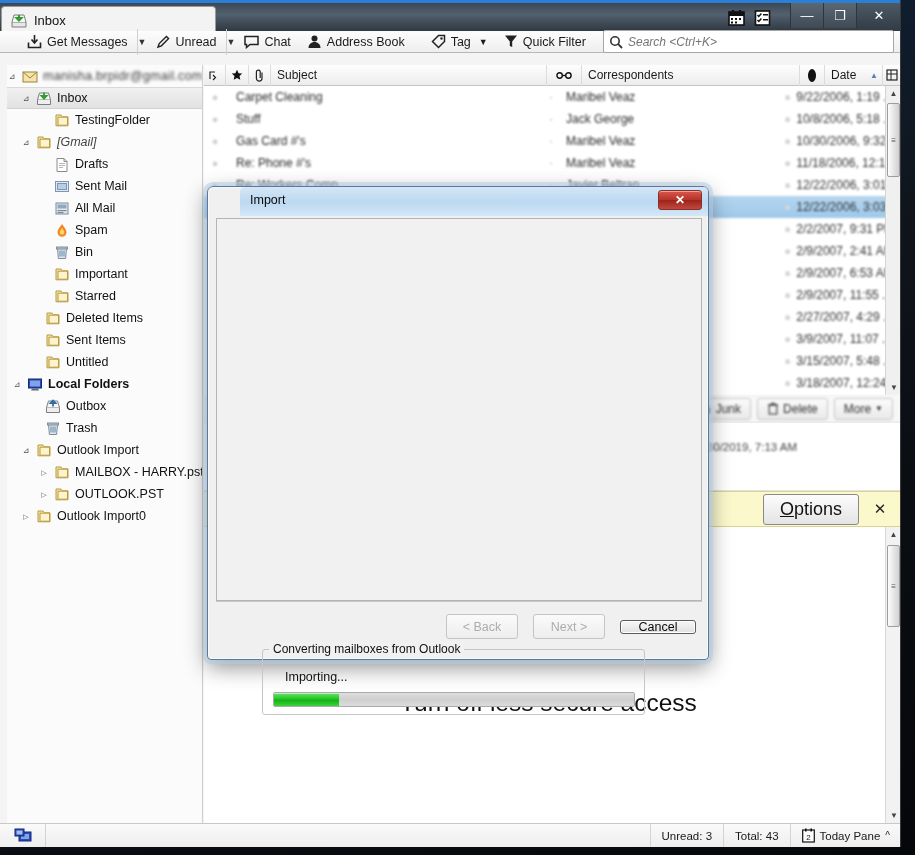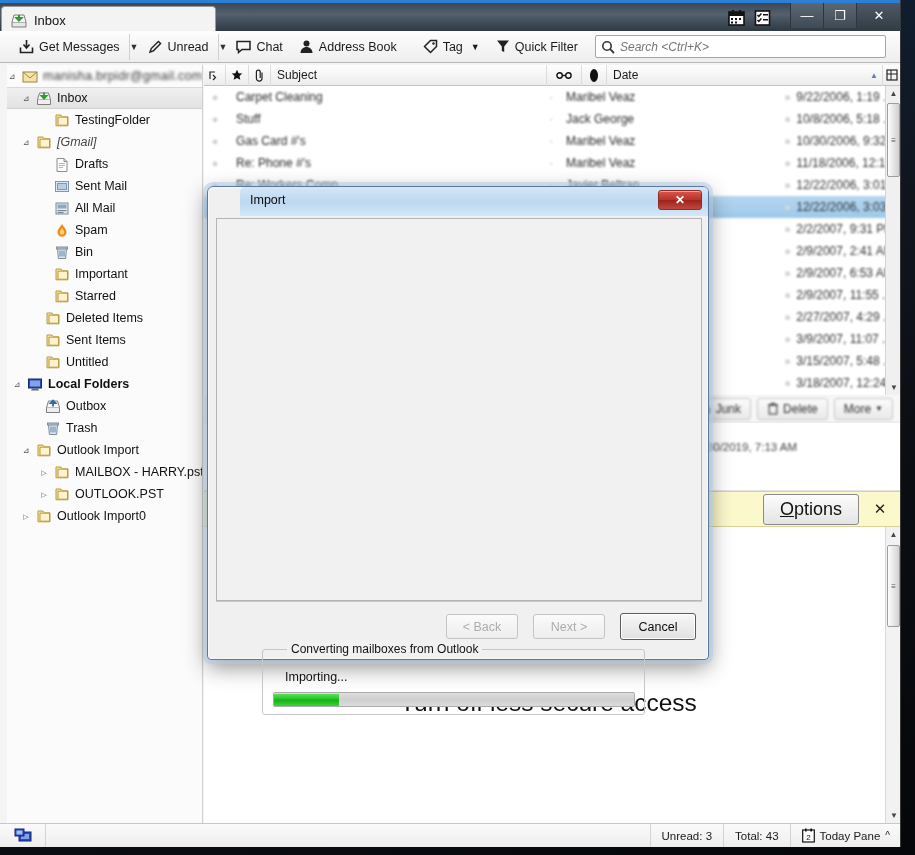--- a/index.html
+++ b/index.html
@@ -53,24 +53,24 @@
   #wincontrols div {
     width: 33px; height: 25px; display: flex; align-items: center; justify-content: center;
     color: #fff; font-size: 13px;
     background: linear-gradient(to bottom,#5b6874,#3f4a55);
     border-left: 1px solid #2d353d;
   }
   #wincontrols #win-close { width: 45px; background: linear-gradient(to bottom,#4d5a66,#343e47); }
 
   
   #toolbar {
-    position: absolute; left: 0; top: 31px; width: 901px; height: 32px;
+    position: absolute; left: 0; top: 31px; width: 901px; height: 22px;
     background: linear-gradient(to bottom, #fdfdfd, #eeeeee);
     border-bottom: 1px solid #b7b7b7;
-    display: flex; align-items: center; padding-left: 12px; gap: 2px;
+    display: flex; align-items: center; padding-left: 20px; gap: 2px;
   }
   .tbtn {
     display: flex; align-items: center; gap: 5px;
     padding: 4px 7px; height: 26px; border-radius: 3px;
     font-size: 12.5px; color: #1a1a1a; white-space: nowrap;
   }
   .tsplit {
     display:flex; align-items:center; justify-content:center;
     width: 18px; height: 26px; font-size: 9px; color:#333;
     border-left: 1px solid #cfcfcf;
@@ -245,21 +245,21 @@
   }
   #dlg-content {
     position:absolute; left:8px; top:31px; width:486px; height:383px;
     background:#f1f1f1; border:1px solid #b4b4b4;
   }
   #progress-group {
     position:absolute; left:54px; top:462px; width:383px; height:66px;
     border:1px solid #c6c6c6; border-radius:3px;
   }
   #progress-legend {
-    position:absolute; left:24px; top:-8px; background:#f1f1f1; padding:0 4px;
+    position:absolute; left:6px; top:-8px; background:#f1f1f1; padding:0 4px;
     font-size:12px; color:#111;
   }
   #progress-status { position:absolute; left:22px; top:20px; font-size:12.5px; color:#111; }
   #progress-track {
     position:absolute; left:10px; top:42px; width:362px; height:15px;
     background: linear-gradient(to bottom,#dedede,#cfcfcf 50%,#dcdcdc);
     border:1px solid #ababab; border-radius:2px; overflow:hidden;
   }
   #progress-fill {
     height:100%;
@@ -274,21 +274,21 @@
   .dbtn {
     width:72px; height:25px; font-size:12.5px; border-radius:3px;
     display:flex; align-items:center; justify-content:center;
     background: linear-gradient(to bottom,#fbfbfb,#ededed);
     border:1px solid #c4c4c4; color:#adadad;
   }
   .dbtn.enabled {
     color:#0a0a0a; border:1px solid #5c5c5c;
     background: linear-gradient(to bottom,#f7f7f7,#e1e1e1);
     box-shadow: 0 0 0 1px #fff inset;
-    width:76px; height:27px;
+    width:76px; height:14px;
   }
 </style>
 </head>
 <body>
 
 <div id="desktop"></div>
 
 <div id="app-window">
 
   <div id="titlebar">
@@ -652,20 +652,23 @@
       <div class="colh" style="width:276px;">
         <span>Subject</span>
       </div>
       <div class="colh" style="width:35px;justify-content:center;padding-left:0;">
         <svg width="16" height="9" viewBox="0 0 16 9">
           <circle cx="3.6" cy="4.5" r="2.7" fill="none" stroke="#111" stroke-width="1.4"></circle>
           <circle cx="12.4" cy="4.5" r="2.7" fill="none" stroke="#111" stroke-width="1.4"></circle>
           <path d="M6.3 4.5h3.4" stroke="#111" stroke-width="1.4"></path>
         </svg>
       </div>
+      <div class="colh" style="width:218px;">
+        <span>Correspondents</span>
+      </div>
       <div class="colh" style="width:25px;justify-content:center;padding-left:0;">
         <svg width="10" height="13" viewBox="0 0 10 13">
           <path d="M5 0c2.2 0 4 3 4 6.5S7.2 13 5 13 1 10 1 6.5 2.8 0 5 0z" fill="#111"></path>
         </svg>
       </div>
       <div class="colh" style="flex:1;justify-content:space-between;padding-right:4px;">
         <span>Date</span>
         <span style="font-size:8px;color:#5a7fb5;">▲</span>
       </div>
       <div class="colh" style="width:18px;justify-content:center;padding-left:0;border-right:none;">

